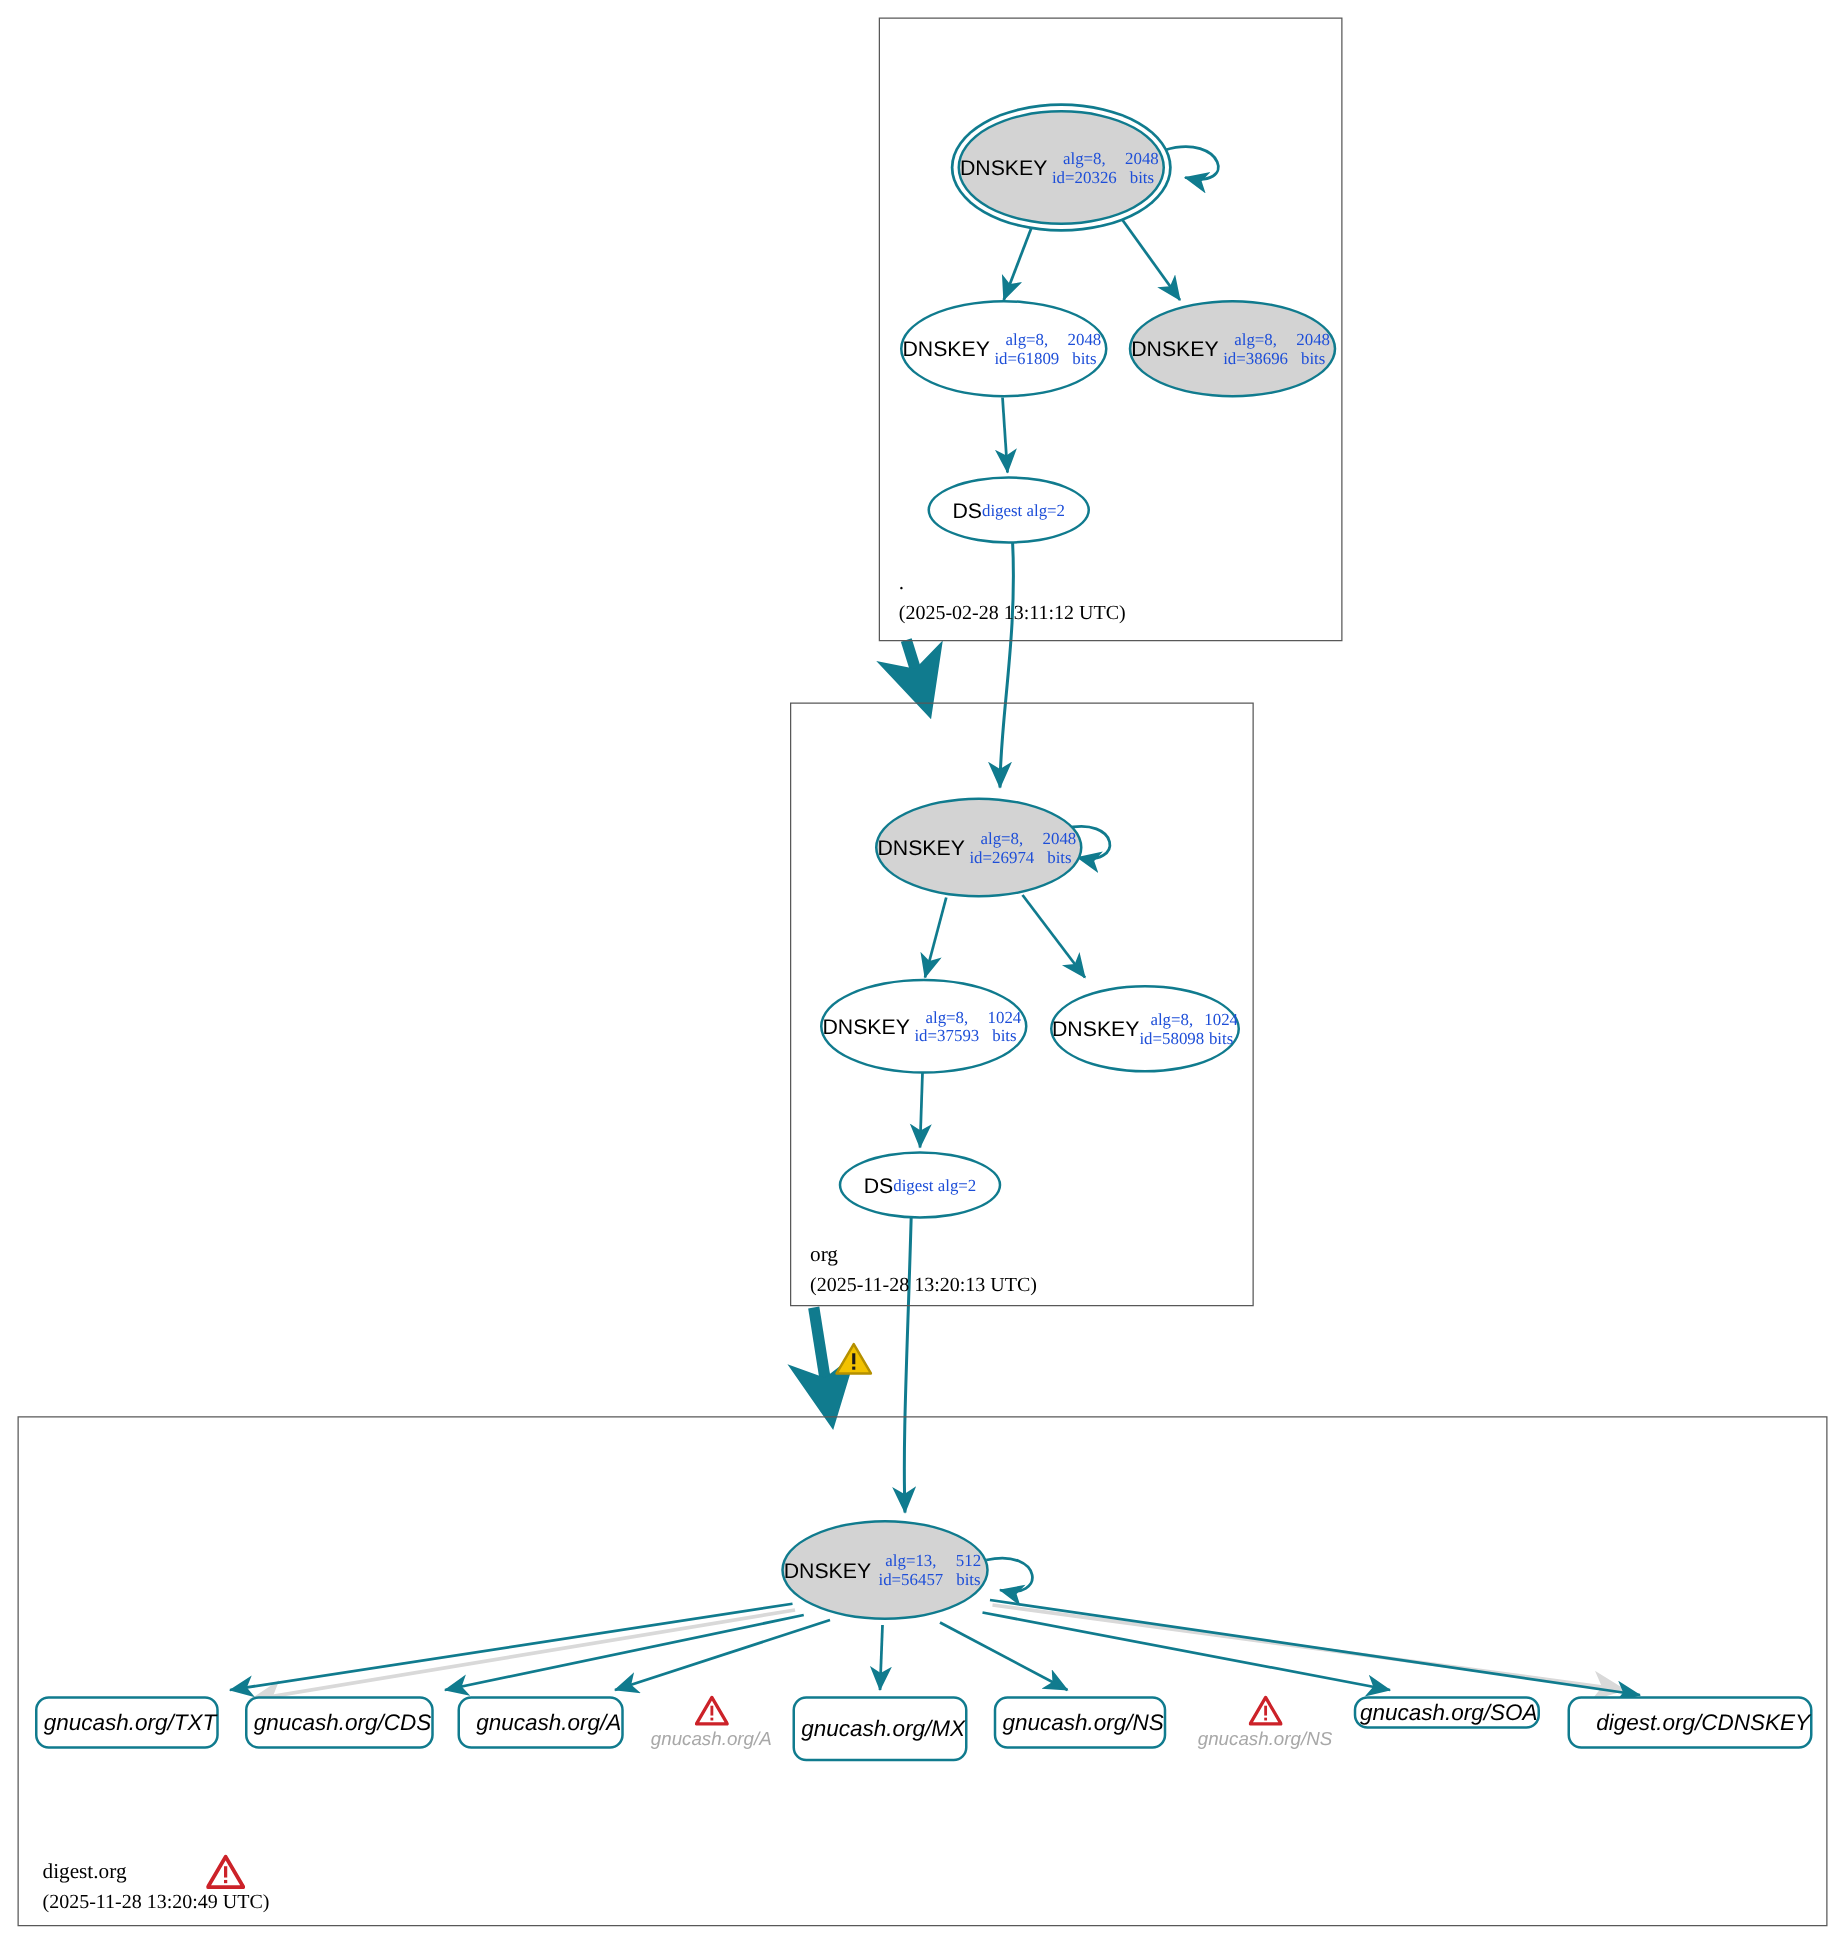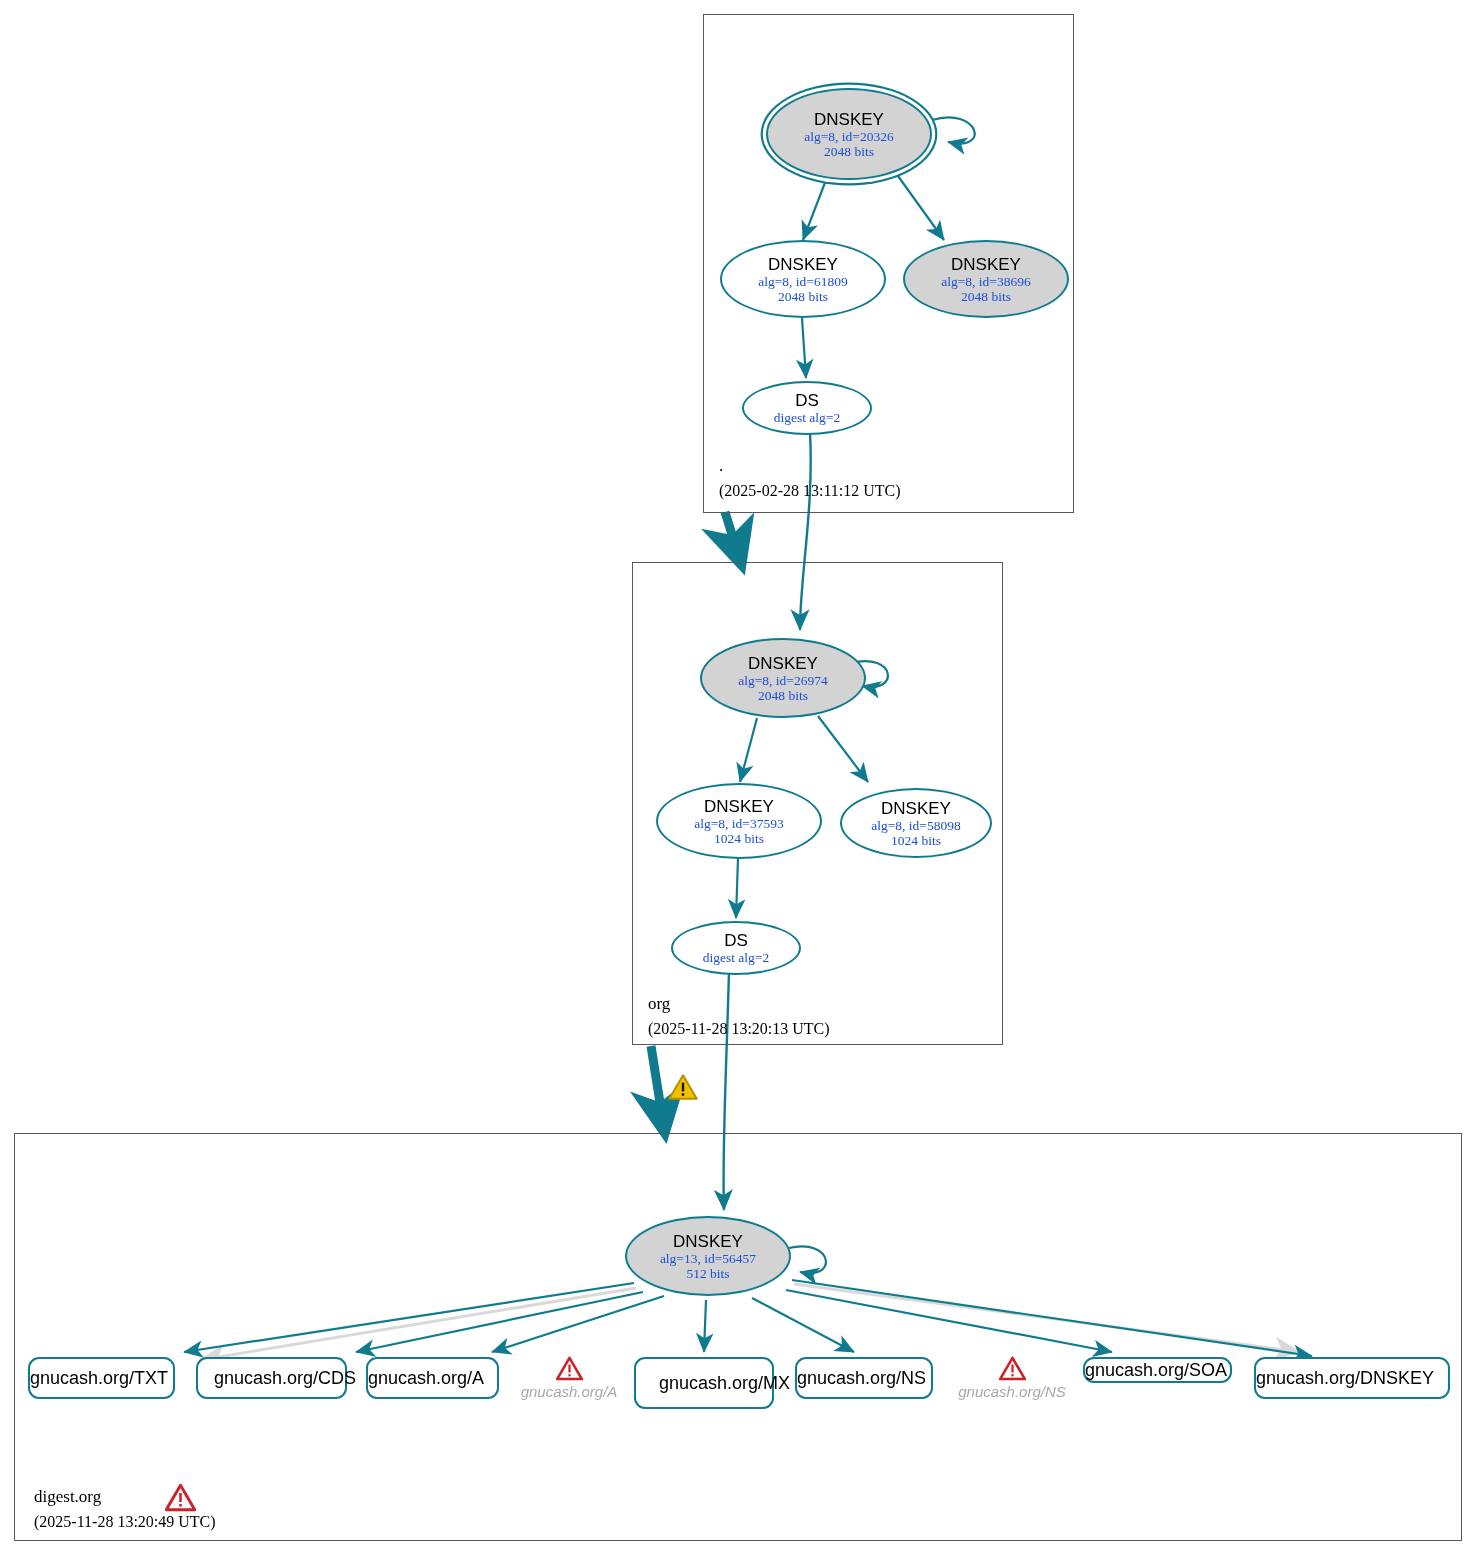--- a/index.html
+++ b/index.html
@@ -12,32 +12,32 @@
     position:absolute;border:1.3px solid #585858;background:transparent;
     box-sizing:border-box;
   }
   .zonelabel{
     position:absolute;font-family:"Liberation Serif", serif;color:#000;
     white-space:nowrap;
   }
   .zonelabel .zname{font-size:17px;line-height:20px;display:block;}
   .zonelabel .ztime{font-size:16px;line-height:20px;display:block;margin-top:5px;}
   .node{
-    position:absolute;display:flex;flex-direction:column;align-items:center;
+    position:absolute;display:flex;align-items:center;
     justify-content:center;text-align:center;box-sizing:border-box;
   }
   .ellipse{border-radius:50%;border:2.2px solid #107B8E;}
   .ellipse.filled{background:#d3d3d3;}
   .ellipse.plain{background:#ffffff;}
   .dbl{box-shadow:0 0 0 3.2px #ffffff, 0 0 0 5.4px #107B8E;}
   .ntitle{font-size:17px;color:#000;line-height:19px;font-family:"Liberation Sans",sans-serif;}
   .nsub{font-size:13.5px;color:#1d4ed8;line-height:15px;font-family:"Liberation Serif",serif;}
   .rrset{
     position:absolute;border:2.2px solid #107B8E;border-radius:11px;background:#fff;
-    display:flex;align-items:center;justify-content:flex-start;box-sizing:border-box;
+    display:flex;align-items:center;justify-content:flex-end;box-sizing:border-box;font-style:italic;
   }
   .rrset span{font-size:18px;color:#000;white-space:nowrap;}
   .errnode{
     position:absolute;display:flex;flex-direction:column;align-items:center;
     justify-content:flex-end;
   }
   .errnode span.lbl{
     font-size:15px;color:#a8a8a8;font-style:italic;white-space:nowrap;
     font-family:"Liberation Sans",sans-serif;
   }
@@ -248,14 +248,14 @@
     <rect x="11" y="7.5" width="2" height="7" fill="#cc2229"></rect>
     <rect x="11" y="16" width="2" height="2" fill="#cc2229"></rect>
   </svg>
   <span class="lbl">gnucash.org/NS</span>
 </div>
 
 <div class="rrset" style="left:1083px;top:1357px;width:149px;height:26px;">
   <span>gnucash.org/SOA</span>
 </div>
 <div class="rrset" style="left:1254px;top:1357px;width:196px;height:42px;">
-  <span>gnucash.org/DNSKEY</span>
+  <span>digest.org/CDNSKEY</span>
 </div>
 
 </body></html>

